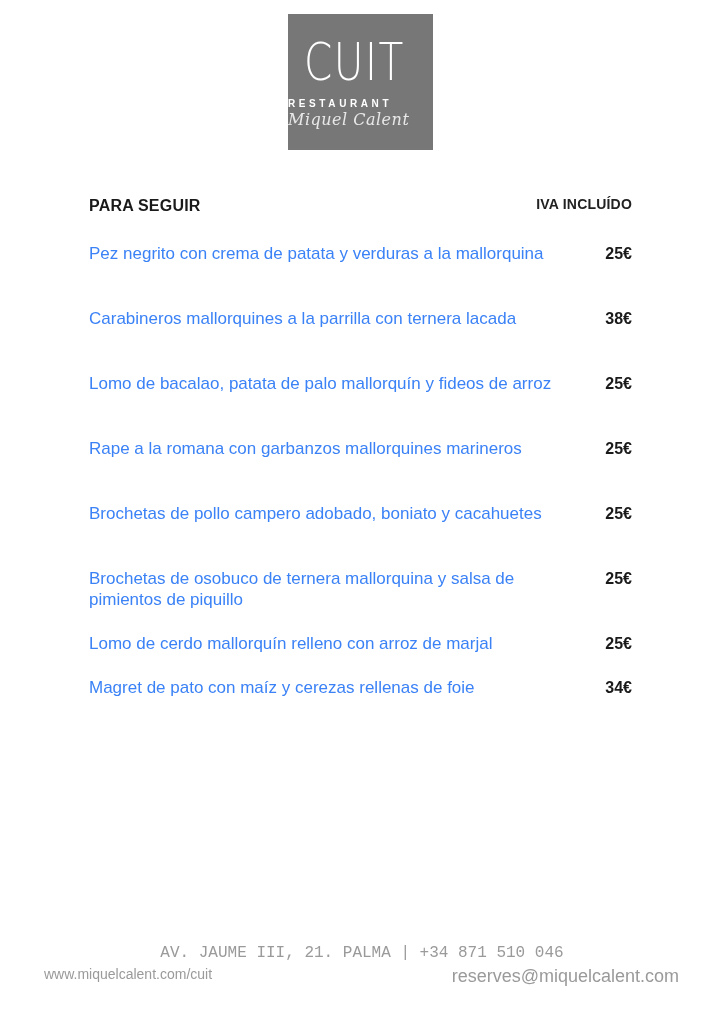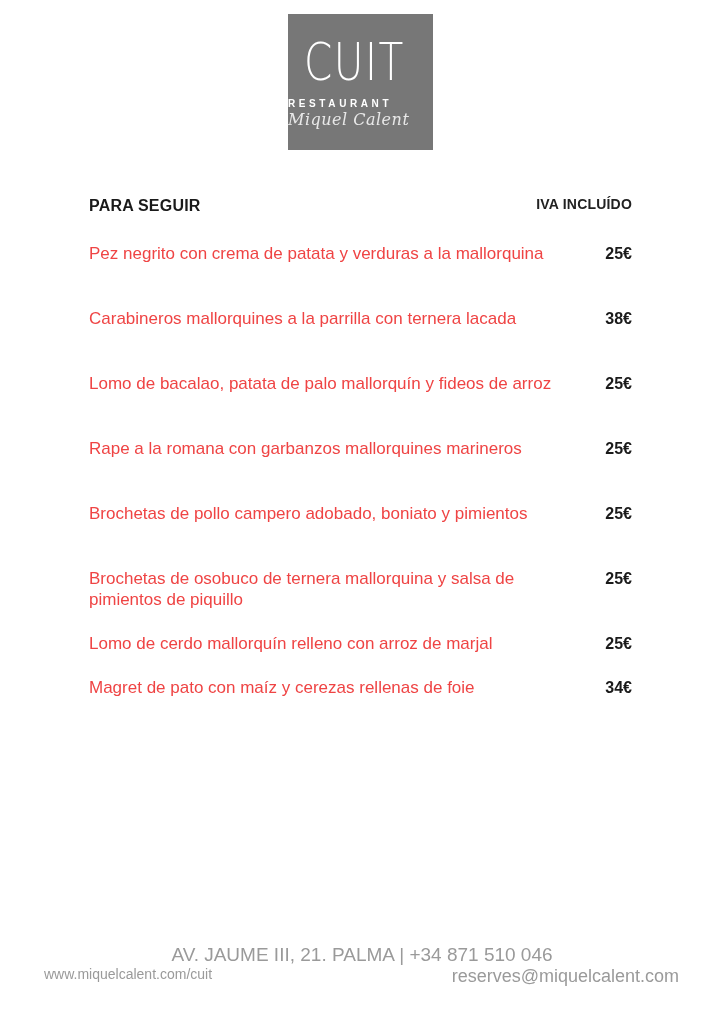--- a/index.html
+++ b/index.html
@@ -10,23 +10,23 @@
   .logo .brand { position: absolute; left: 0; right: 0; top: 20px; font-family: "DejaVu Sans", sans-serif;
                  font-size: 52px; line-height: 56px; letter-spacing: 2px; font-weight: 300;
                  transform: scaleX(0.78); transform-origin: center; }
   .logo .sub { position: absolute; left: 0; right: 0; top: 84px; font-size: 10px; letter-spacing: 3.6px;
                font-weight: bold; }
   .logo .sig { position: absolute; left: 0; right: 0; top: 96px; font-family: "DejaVu Serif", serif;
                font-style: italic; font-size: 16px; color: #e8e8e8; letter-spacing: 0.5px; }
   .section-title { position: absolute; left: 89px; top: 197px; font-size: 16px; font-weight: bold; letter-spacing: 0.2px; }
   .iva { position: absolute; right: 92px; top: 196px; font-size: 14px; color: #222; letter-spacing: 0.2px; font-weight: bold; }
   .item { position: absolute; left: 89px; width: 543px; }
-  .item .name { width: 470px; font-size: 17px; line-height: 21px; color: #ef4444; }
+  .item .name { width: 470px; font-size: 17px; line-height: 21px; color: #3b82f6; }
   .item .price { position: absolute; right: 0; top: 0; font-size: 16px; font-weight: bold; line-height: 21px; }
-  .footer-addr { position: absolute; left: 0; right: 0; top: 944px; text-align: center; font-size: 19px; color: #9a9a9a; }
+  .footer-addr { position: absolute; left: 0; right: 0; top: 944px; text-align: center; font-size: 16px; color: #9a9a9a; font-family: Liberation Mono, monospace; }
   .footer-web { position: absolute; left: 44px; top: 966px; font-size: 14px; color: #9a9a9a; }
   .footer-mail { position: absolute; right: 45px; top: 966px; font-size: 18px; color: #9a9a9a; }
 </style>
 </head>
 <body>
 
 <div class="logo">
   <div class="brand">CUIT</div>
   <div class="sub">RESTAURANT</div>
   <div class="sig">Miquel Calent</div>
@@ -45,21 +45,21 @@
 </div>
 <div class="item" style="top:373px">
   <div class="name">Lomo de bacalao, patata de palo mallorquín y fideos de arroz</div>
   <div class="price">25€</div>
 </div>
 <div class="item" style="top:438px">
   <div class="name">Rape a la romana con garbanzos mallorquines marineros</div>
   <div class="price">25€</div>
 </div>
 <div class="item" style="top:503px">
-  <div class="name">Brochetas de pollo campero adobado, boniato y pimientos</div>
+  <div class="name">Brochetas de pollo campero adobado, boniato y cacahuetes</div>
   <div class="price">25€</div>
 </div>
 <div class="item" style="top:568px">
   <div class="name">Brochetas de osobuco de ternera mallorquina y salsa de pimientos de piquillo</div>
   <div class="price">25€</div>
 </div>
 <div class="item" style="top:633px">
   <div class="name" style="width:500px">Lomo de cerdo mallorquín relleno con arroz de marjal</div>
   <div class="price">25€</div>
 </div>

